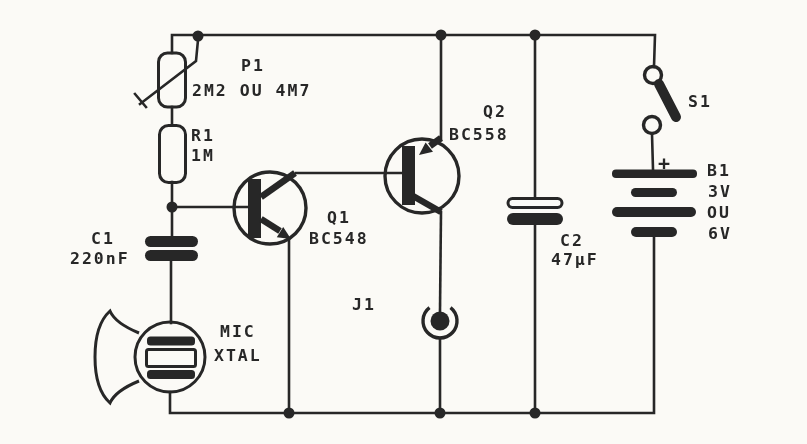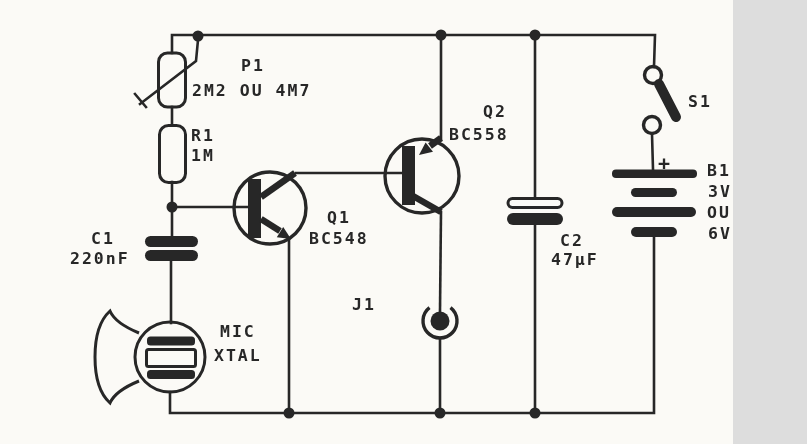--- a/index.html
+++ b/index.html
@@ -1,17 +1,17 @@
 <!DOCTYPE html>
 <html><head>
 <meta charset="utf-8">
 <style>
   html,body{margin:0;padding:0;background:#ddd;}
   .canvas{
-    width:733px;height:444px;
+    width:807px;height:444px;
     background:#fbfaf6;
     position:relative;
     overflow:hidden;
   }
   svg{display:block;}
   svg text{
     font-family:"DejaVu Sans Mono","Liberation Mono",monospace;
     font-weight:600;
     fill:#272727;
   }

